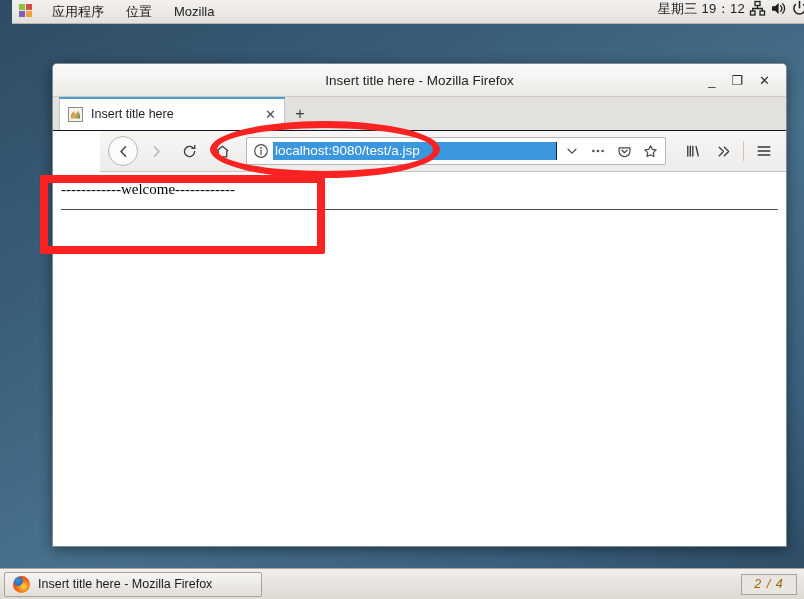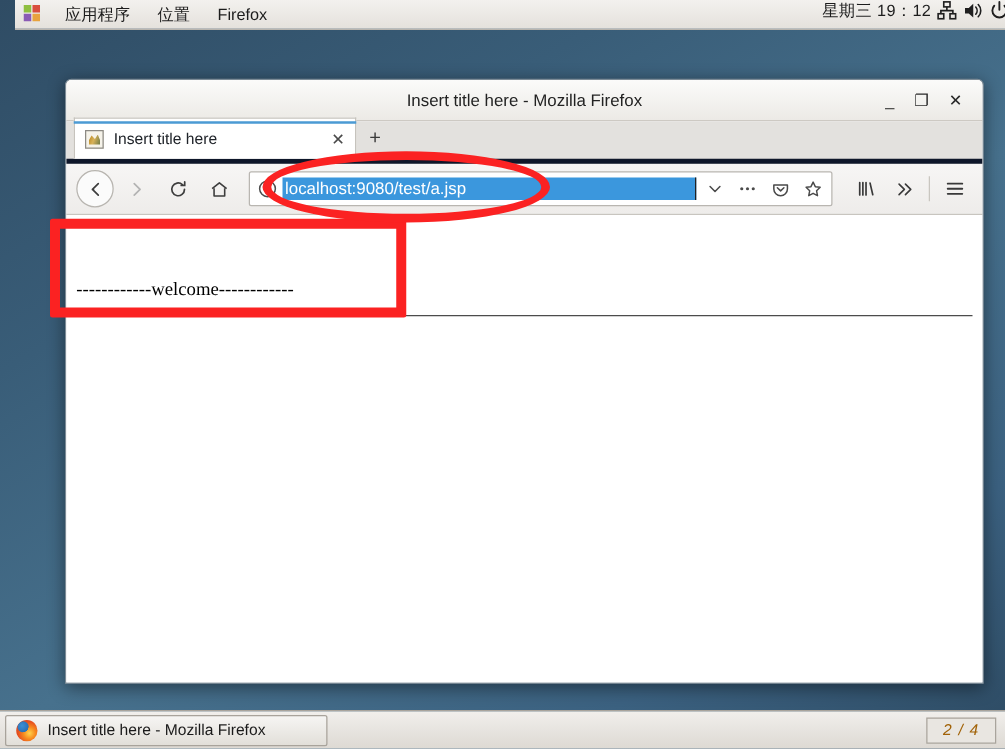--- a/index.html
+++ b/index.html
@@ -64,21 +64,21 @@
     margin-left: auto; display: flex; align-items: center;
     gap: 16px; padding-right: 16px; z-index: 2;
     font-size: 13px; color: #2a2a2a;
   }
   #win-btns span { cursor: default; line-height: 1; }
 
   
   #tabstrip {
     height: 34px; flex: none;
     background: #e3e1de;
-    border-bottom: 4px solid #0f172a;
+    border-bottom: 1px solid #0f172a;
     display: flex; align-items: flex-end; padding-left: 6px;
     position: relative;
   }
   #tabstrip::before {
     content:""; position:absolute; left:6px; top:0; width:226px; height:2px;
     background:#4b9ad4;
   }
   .tab {
     height: 33px; width: 226px; background: #fff;
     border: 1px solid #c6c3bd; border-bottom: none;
@@ -101,21 +101,21 @@
     width: 30px; height: 33px; display: flex;
     align-items: center; justify-content: center;
     font-size: 16px; color: #3a3a3a; font-weight: 300;
   }
 
   
   #navbar {
     height: 41px; flex: none;
     background: linear-gradient(#f7f6f5, #eeecea);
     border-bottom: 1px solid #c8c5bf;
-    display: flex; align-items: center; padding: 0 8px; gap: 3px;
+    display: flex; align-items: center; padding: 0 8px; gap: 3px; margin-left: 47px;
   }
   .nav-btn {
     width: 30px; height: 30px; display: flex;
     align-items: center; justify-content: center;
     color: #3d3d3d; flex: none;
   }
   .nav-btn.circled {
     border: 1px solid #b8b5b0; border-radius: 50%;
     background: #fbfbfb;
   }
@@ -142,21 +142,20 @@
 
   
   #page {
     flex: 1; background: #fff; position: relative;
     padding: 8px 8px 0 8px; overflow: hidden;
   }
   .page-line {
     font-family: "Liberation Serif", serif;
     font-size: 15px; color: #000; line-height: 19px;
     white-space: pre;
-    margin-top: 43px;
   }
   #page-hr {
     height: 0; border: none; border-top: 1px solid #4c4c4c;
     margin: 10px 0 10px 0;
   }
 
   
   #anno-rect {
     position: absolute; left: 40px; top: 175px;
     width: 285px; height: 79px;
@@ -208,21 +207,21 @@
 
 <div id="top-panel">
   <span class="panel-apps-icon">
     <i></i>
       <i></i>
       <i></i>
       <i></i>
   </span>
   <span class="panel-menu">应用程序</span>
   <span class="panel-menu">位置</span>
-  <span class="panel-menu">Firefox</span>
+  <span class="panel-menu">Mozilla</span>
 
   <div id="panel-right">
     <span id="clock">星期三 19：12</span>
     <span class="tray-ico">
       <svg viewBox="0 0 17 17" width="17" height="17" fill="none" stroke="#1f1f1f" stroke-width="1.3">
         <rect x="6" y="1.5" width="5" height="4"></rect>
         <rect x="1.5" y="11" width="4.5" height="4"></rect>
         <rect x="11" y="11" width="4.5" height="4"></rect>
         <path d="M8.5 5.5v3M3.7 11V8.5h9.6V11"></path>
       </svg>

